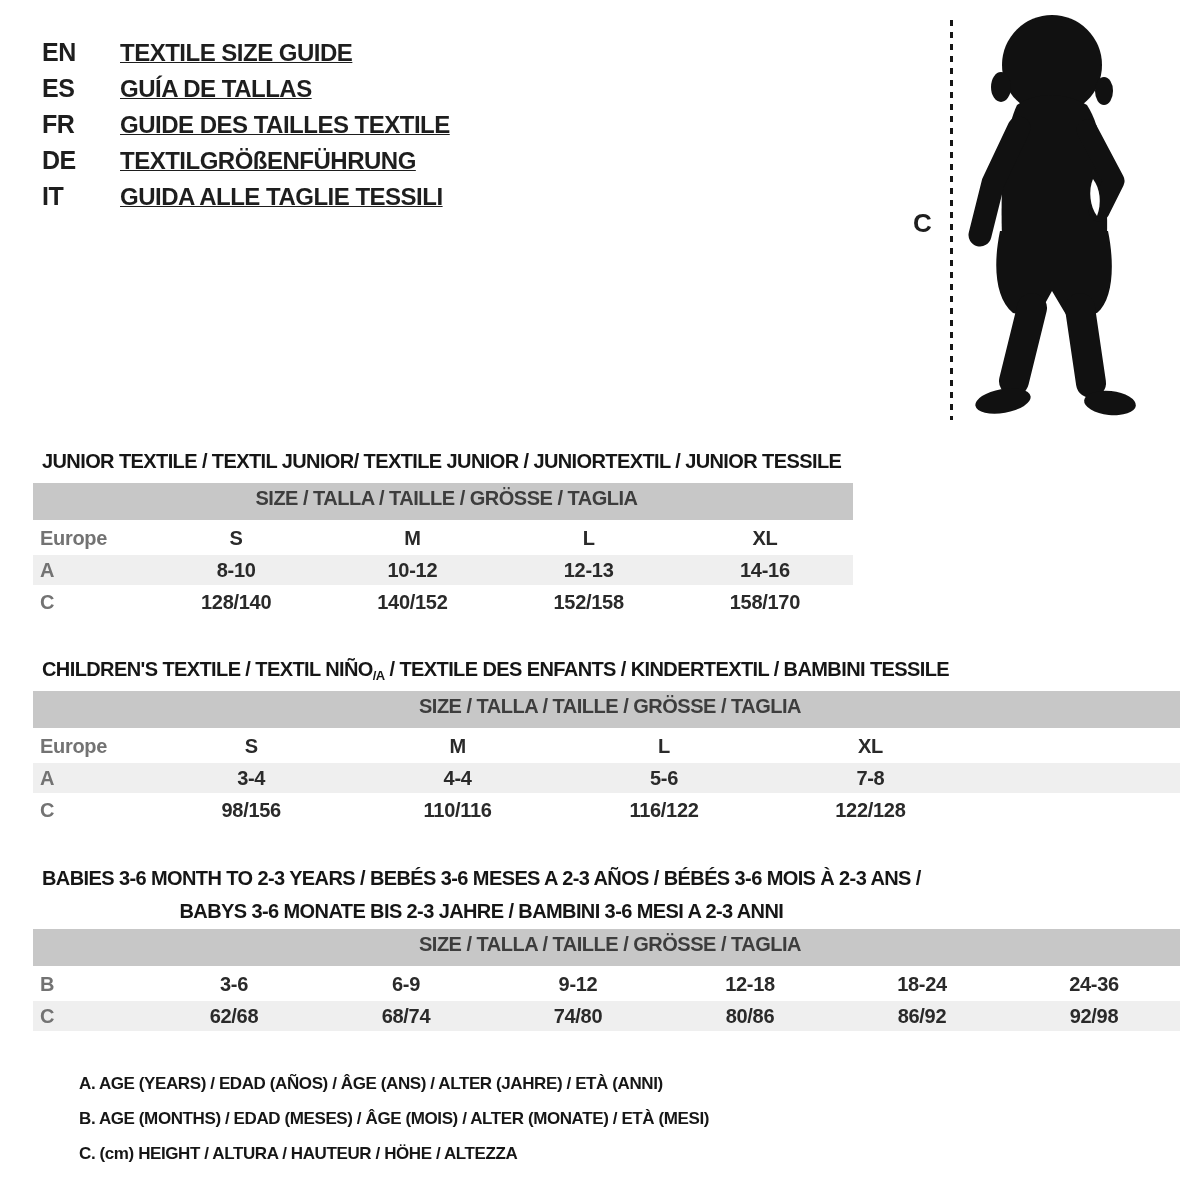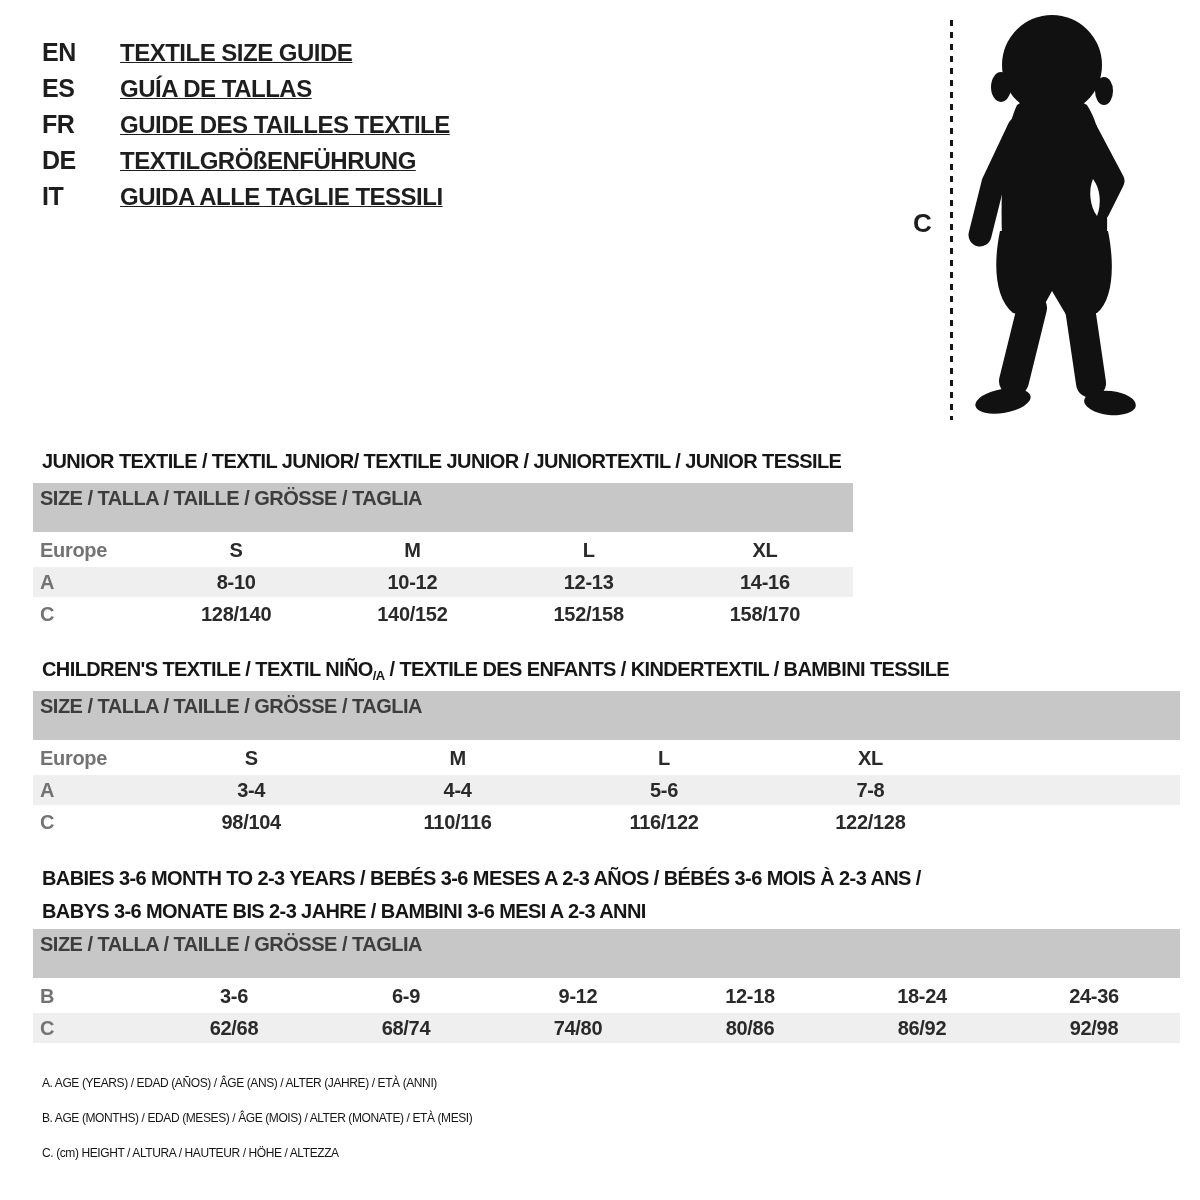--- a/index.html
+++ b/index.html
@@ -14,44 +14,44 @@
   .lang-title{font-weight:bold;font-size:24px;letter-spacing:-0.5px;}
   
   .figure{position:absolute;left:905px;top:8px;width:270px;height:420px;}
   .c-label{position:absolute;left:8px;top:200px;font-size:26px;font-weight:bold;}
   .dash-line{
     position:absolute;left:45px;top:12px;width:3px;height:400px;
     background:repeating-linear-gradient(to bottom,#161616 0 6px,transparent 6px 12px);
   }
   .toddler-svg{position:absolute;left:62px;top:5px;}
   
-  .sec-title{position:absolute;left:42px;font-size:20px;font-weight:bold;letter-spacing:-0.6px;white-space:nowrap;color:#161616;}
+  .sec-title{position:absolute;left:42px;font-size:20px;font-weight:bold;letter-spacing:-0.6px;white-space:nowrap;color:#161616;text-align:center;}
   .sec-title .sub{font-size:13px;vertical-align:-4px;}
   #junior-title{top:433px;}
   #children-title{top:641px;}
   #babies-title{top:845px;line-height:33px;}
   
   .size-table{position:absolute;left:33px;}
   #junior-table{top:483px;width:820px;}
   #children-table{top:691px;width:1147px;}
   #babies-table{top:929px;width:1147px;}
   .size-bar{
-    height:49px;line-height:31px;background:#c7c7c7;color:#3d3d3d;
-    font-weight:bold;font-size:20px;letter-spacing:-0.5px;padding-left:7px;margin-bottom:3px;
+    height:37px;line-height:31px;background:#c7c7c7;color:#3d3d3d;
+    font-weight:bold;font-size:20px;letter-spacing:-0.5px;padding-left:7px;margin-bottom:3px;text-align:center;
   }
   .trow{display:grid;height:30px;line-height:30px;margin-bottom:2px;font-size:20px;letter-spacing:-0.3px;}
   .cols4{grid-template-columns:115px repeat(4,1fr);}
   .cols5{grid-template-columns:115px repeat(5,1fr);}
   .cols6{grid-template-columns:115px repeat(6,1fr);}
   .trow.shaded{background:#efefef;}
   .rlabel{padding-left:7px;font-weight:bold;color:#737373;}
   .cell{text-align:center;font-weight:bold;color:#2a2a2a;}
   
   .legend{position:absolute;left:42px;top:1066px;line-height:35px;}
-  .legend-line{font-size:12px;font-weight:normal;letter-spacing:-0.4px;white-space:nowrap;color:#161616;}
+  .legend-line{font-size:17px;font-weight:bold;letter-spacing:-0.4px;white-space:nowrap;color:#161616;margin-left:37px;}
 </style>
 </head>
 <body>
 
 <div class="page">
 
   <div class="langs">
     <div class="lang-row">
       <span class="lang-code">EN</span><span class="lang-title">TEXTILE SIZE GUIDE</span>
     </div>
@@ -128,21 +128,21 @@
     </div>
     <div class="trow cols5 shaded">
       <span class="rlabel">A</span>
       <span class="cell">3-4</span>
       <span class="cell">4-4</span>
       <span class="cell">5-6</span>
       <span class="cell">7-8</span>
     </div>
     <div class="trow cols5">
       <span class="rlabel">C</span>
-      <span class="cell">98/104</span>
+      <span class="cell">98/156</span>
       <span class="cell">110/116</span>
       <span class="cell">116/122</span>
       <span class="cell">122/128</span>
     </div>
   </div>
 
   <h2 class="sec-title" id="babies-title">
     <div>BABIES 3-6 MONTH TO 2-3 YEARS / BEBÉS 3-6 MESES A 2-3 AÑOS / BÉBÉS 3-6 MOIS À 2-3 ANS /</div>
     <div>BABYS 3-6 MONATE BIS 2-3 JAHRE / BAMBINI 3-6 MESI A 2-3 ANNI</div>
   </h2>

